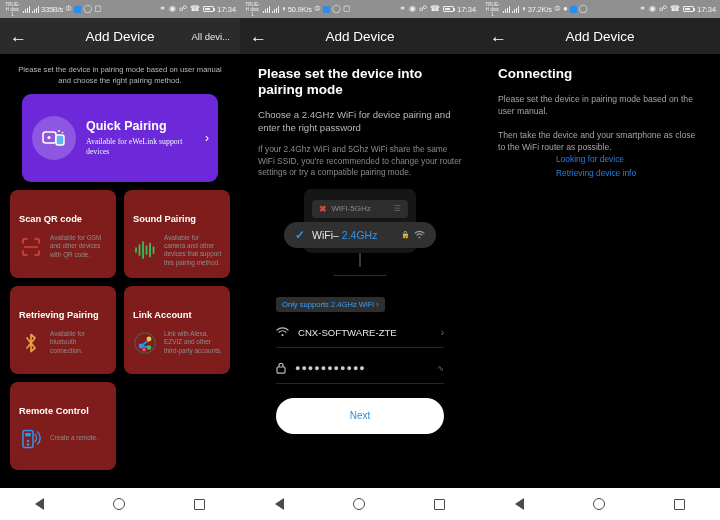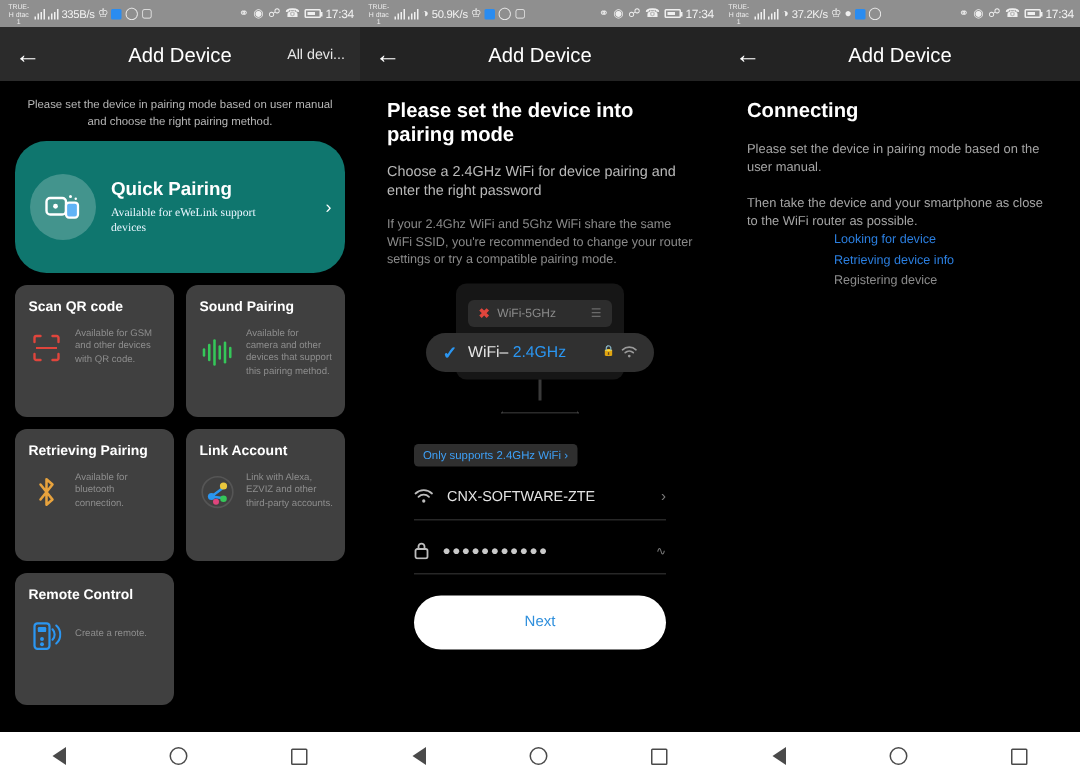--- a/index.html
+++ b/index.html
@@ -63,41 +63,41 @@
 
   
   .body { flex: 1 1 auto; position: relative; overflow: hidden; background: #000; }
 
   
   .hint {
     font-size: 7.6px; color: #b8b8b8; line-height: 11px;
     text-align: center; padding: 10px 12px 8px;
   }
   .quick {
-    margin: 0 10px; height: 88px; border-radius: 21px;
-    background: #0f766e;
+    margin: 0 22px; height: 88px; border-radius: 9px;
+    background: #6d28d9;
     display: flex; align-items: center; padding: 0 10px;
     position: relative;
   }
   .qp-iconwrap {
     width: 44px; height: 44px; border-radius: 50%;
     background: rgba(255,255,255,0.22);
     display: flex; align-items: center; justify-content: center;
     flex: 0 0 auto;
   }
   .qp-text { margin-left: 10px; }
   .qp-title { font-size: 12.5px; font-weight: bold; color: #fff; }
   .qp-sub { font-size: 7.8px; color: #eaf6ff; margin-top: 4px; line-height: 10px; max-width: 118px; font-family: Liberation Serif, serif; }
   .qp-arrow { position: absolute; right: 9px; top: 50%; transform: translateY(-50%); color: #fff; font-size: 12px; }
 
   .grid { display: flex; flex-wrap: wrap; gap: 8px; padding: 8px 10px 0; }
   .card {
     width: calc(50% - 4px); height: 88px;
-    background: #404040; border-radius: 8px;
-    padding: 9px 8px 6px 9px;
+    background: #7f1d1d; border-radius: 8px;
+    padding: 24px 8px 6px 9px;
     position: relative;
   }
   .card-title { font-size: 9.3px; font-weight: bold; color: #fff; line-height: 11.5px; }
   .card-bottom { display: flex; align-items: center; margin-top: 8px; gap: 7px; }
   .card-ico { width: 24px; height: 26px; flex: 0 0 auto; display:flex; align-items:center; justify-content:center; }
   .card-desc { font-size: 6.4px; color: #8d8d8d; line-height: 8.4px; }
 
   
   .s2 { padding: 12px 18px 0; }
   .s2 h1 { font-size: 13.5px; color: #fff; font-weight: bold; line-height: 16px; }
@@ -480,21 +480,20 @@
 
     <div class="body s3">
       <h1>Connecting</h1>
       <p>Please set the device in pairing mode based on the user manual.</p>
       <p>Then take the device and your smartphone as close to the WiFi router as possible.</p>
 
 
       <div class="steps">
         <div class="step active">Looking for device</div>
         <div class="step active">Retrieving device info</div>
-        <div class="step">Registering device</div>
       </div>
     </div>
 
     <div class="navbar">
       <span class="tri"></span>
       <span class="circ"></span>
       <span class="sqr"></span>
     </div>
   </div>
 

